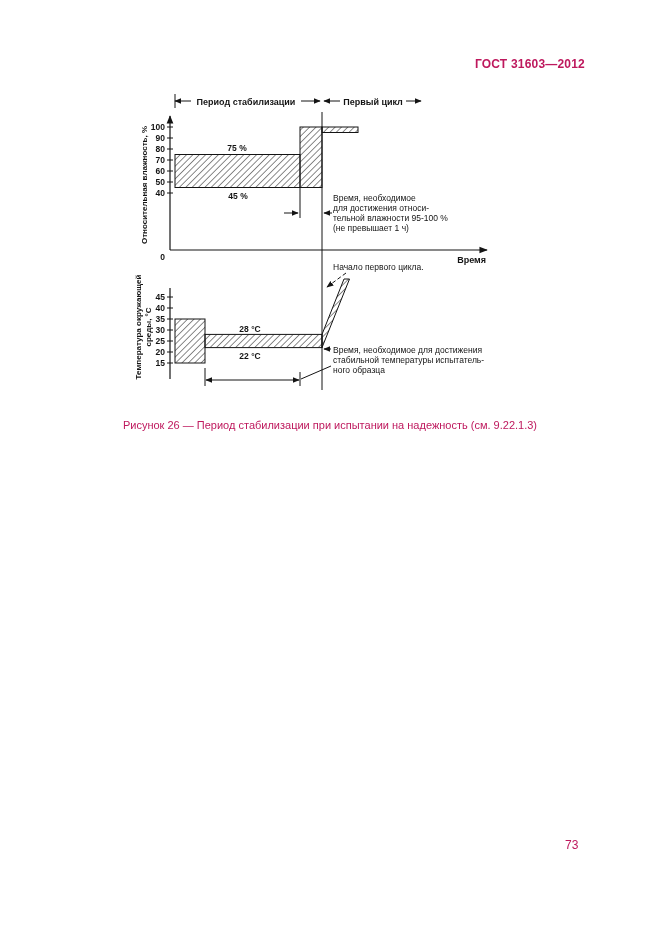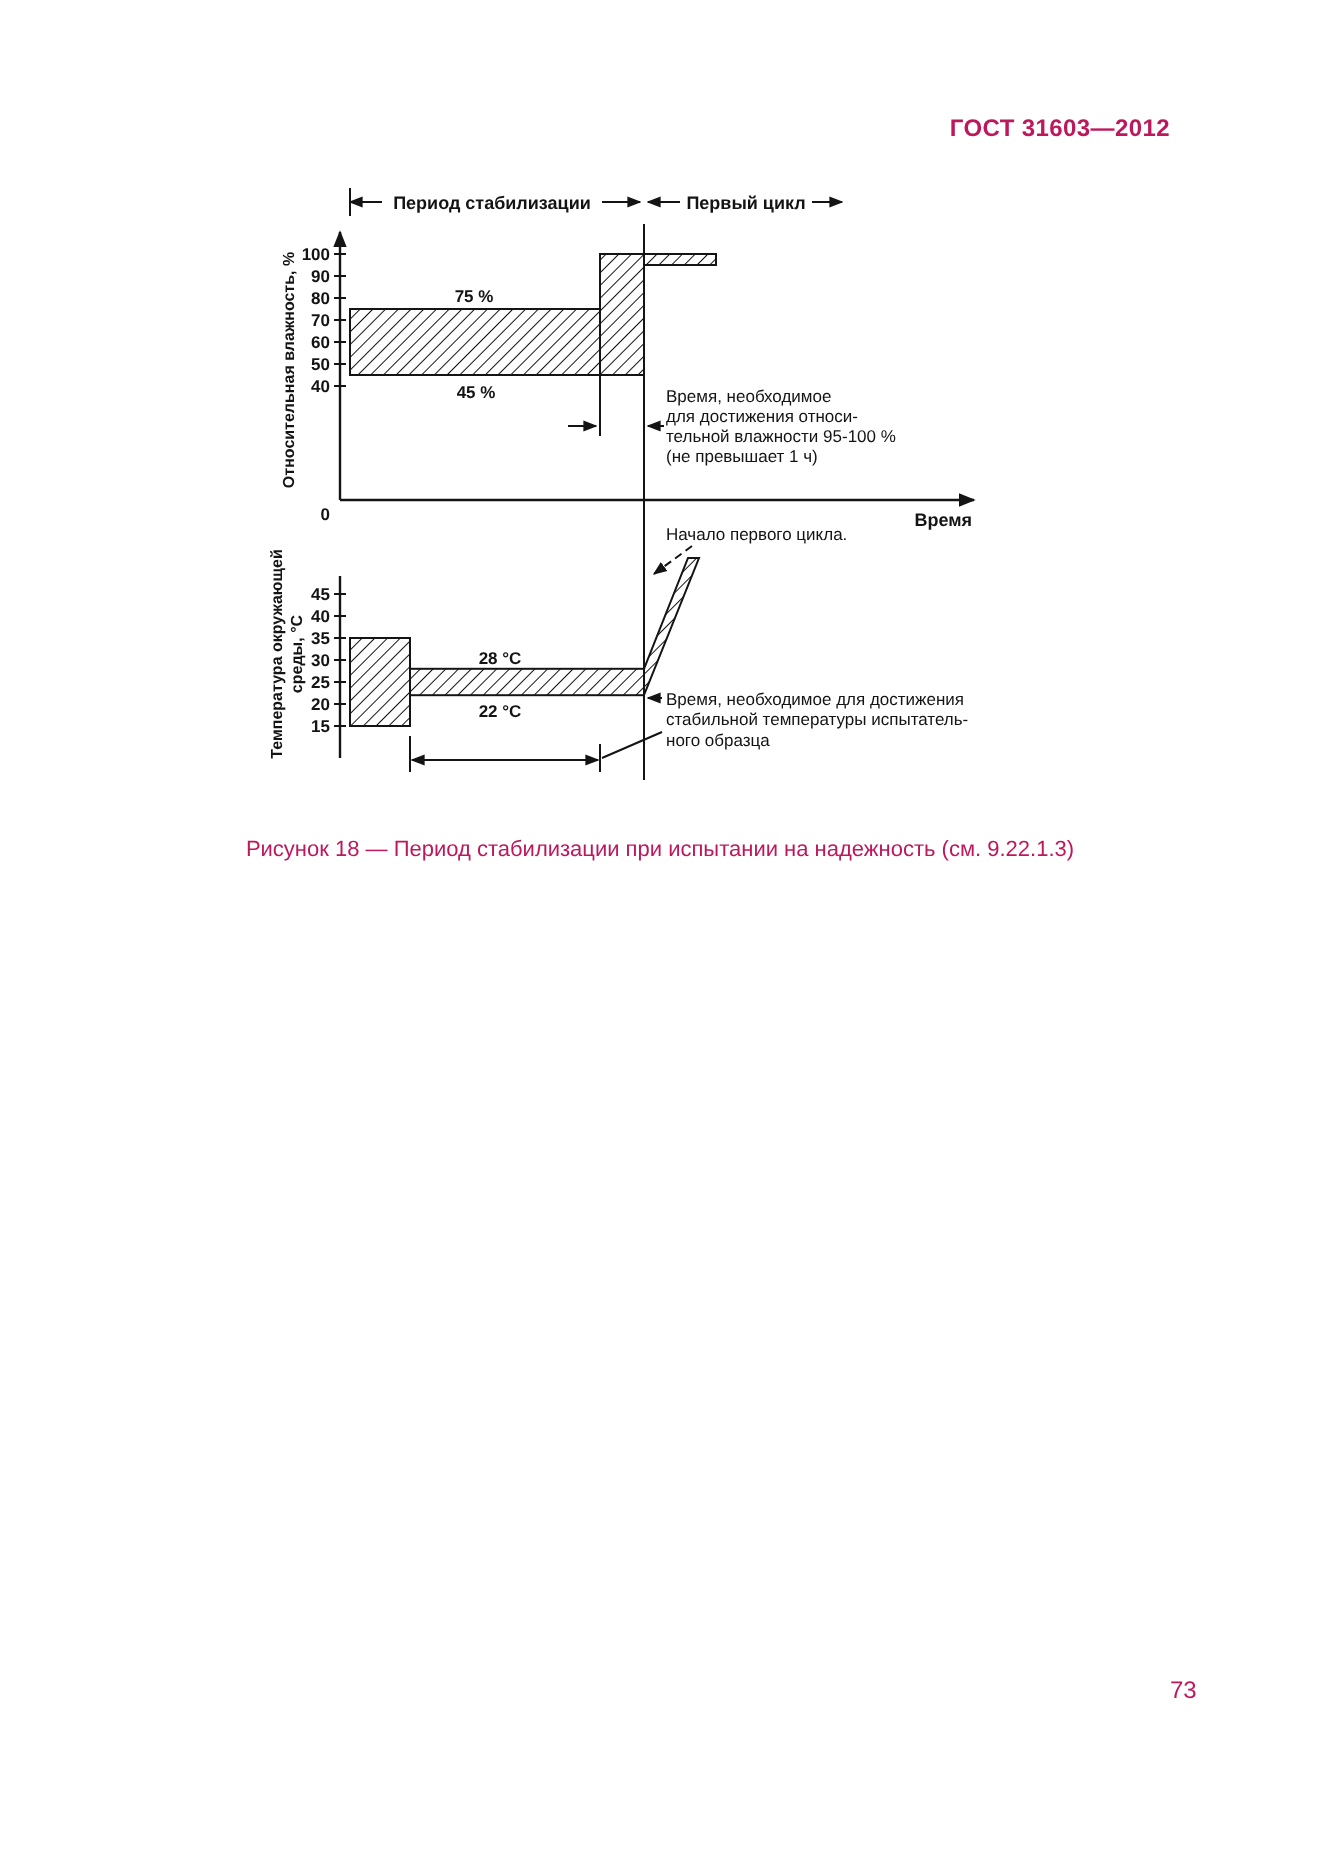--- a/index.html
+++ b/index.html
@@ -15,21 +15,21 @@
   }
   .header{
     position:absolute;top:57px;right:76px;
     font-size:12px;font-weight:bold;letter-spacing:.2px;
   }
   .caption{
     position:absolute;top:419px;left:10px;width:640px;
     text-align:center;font-size:11px;
   }
   .pageno{
-    position:absolute;top:838px;left:565px;font-size:12px;margin-left:20px;
+    position:absolute;top:838px;left:565px;font-size:12px;
   }
   .figure{position:absolute;left:125px;top:82px;}
   svg text{fill:#141414;}
   .axis{stroke:#141414;stroke-width:1.2;fill:none;}
   .thin{stroke:#141414;stroke-width:1;fill:none;}
   .dash{stroke-dasharray:4 2.5;}
   .hatched{fill:url(#hatch);stroke:#141414;stroke-width:1;}
   .tk{font-size:8.5px;font-weight:bold;}
   .tb{font-size:9px;font-weight:bold;}
   .ty{font-size:8px;font-weight:bold;}
@@ -149,17 +149,17 @@
       <text class="ta" x="208" y="280.5">стабильной температуры испытатель-</text>
       <text class="ta" x="208" y="291">ного образца</text>
 
       <line class="thin" x1="80" y1="286" x2="80" y2="304"></line>
       <line class="thin" x1="175" y1="290" x2="175" y2="304"></line>
       <line class="thin" x1="81" y1="298" x2="174" y2="298" marker-start="url(#arw)" marker-end="url(#arw)"></line>
       <line class="thin" x1="176" y1="297" x2="206" y2="284"></line>
     </g>
   </svg>
 
-  <div class="caption">Рисунок 18 — Период стабилизации при испытании на надежность (см. 9.22.1.3)</div>
+  <div class="caption">Рисунок 26 — Период стабилизации при испытании на надежность (см. 9.22.1.3)</div>
 
   <div class="pageno">73</div>
 
 </div>
 
 </body></html>

